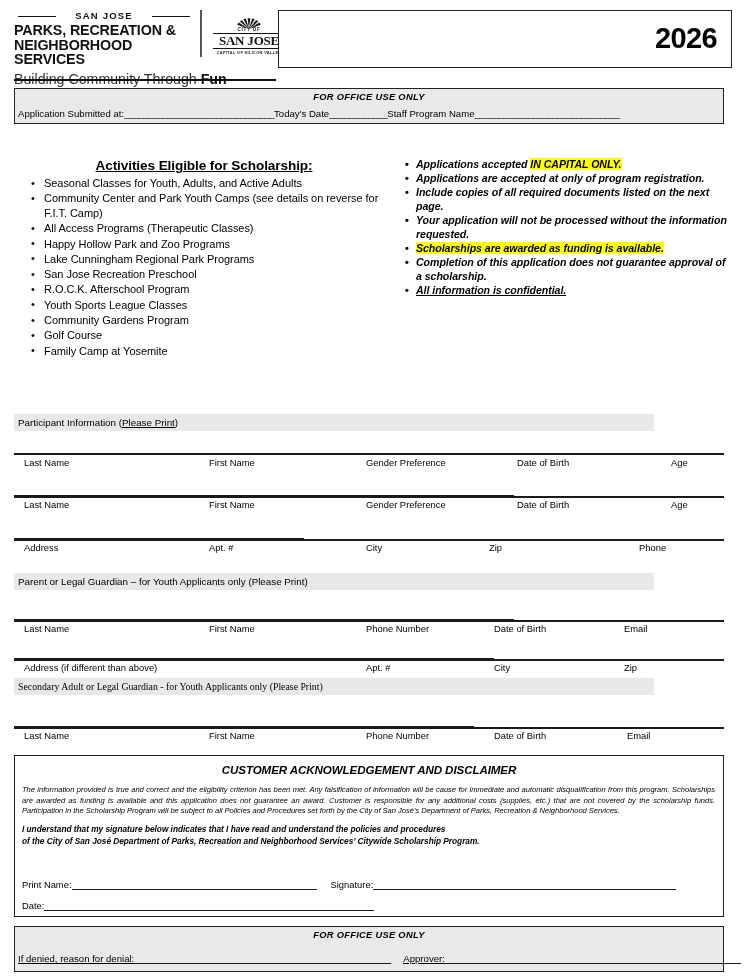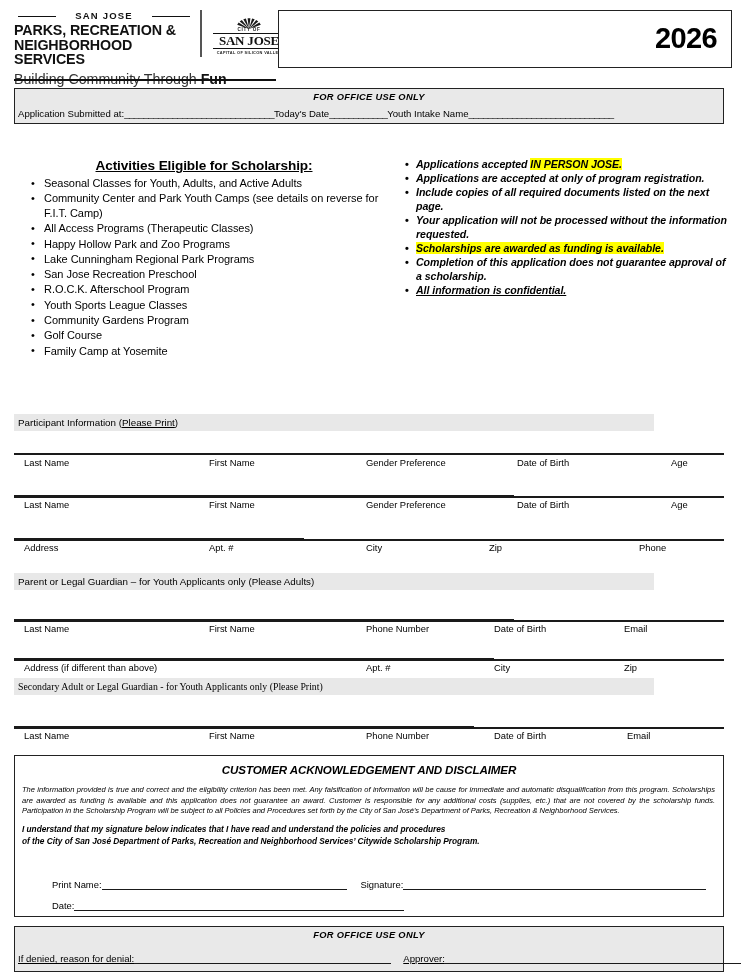--- a/index.html
+++ b/index.html
@@ -304,21 +304,20 @@
     font-weight: bold;
     line-height: 1.39;
     padding: 7px 8px 0 7px;
     letter-spacing: -0.02px;
   }
   .sig-row {
     position: absolute;
     left: 7px;
     font-size: 9.4px;
     white-space: nowrap;
-    margin-left: 30px;
   }
   .sig-line {
     display: inline-block;
     border-bottom: 1.5px solid #1a1a1a;
     vertical-align: bottom;
     height: 11px;
   }
 </style>
 </head>
 <body>
@@ -359,21 +358,21 @@
 
     <div class="title-box">
       <div class="title-year">2026</div>
     </div>
 
     <div class="brand-rule"></div>
   </div>
 
   <div class="office-box office-top">
     <div class="office-title">FOR OFFICE USE ONLY</div>
-    <div class="office-line"><span>Application Submitted at:</span><span class="dots">_______________________________</span><span>Today's Date</span><span class="dots">____________</span><span>Youth Intake Name</span><span class="dots">______________________________</span></div>
+    <div class="office-line"><span>Application Submitted at:</span><span class="dots">_______________________________</span><span>Today's Date</span><span class="dots">____________</span><span>Staff Program Name</span><span class="dots">______________________________</span></div>
   </div>
 
   <div class="left-col">
     <div class="act-title">Activities Eligible for Scholarship:</div>
     <ul class="act-list">
       <li>Seasonal Classes for Youth, Adults, and Active Adults</li>
       <li>Community Center and Park Youth Camps (see details on reverse for F.I.T. Camp)</li>
       <li>All Access Programs (Therapeutic Classes)</li>
       <li>Happy Hollow Park and Zoo Programs</li>
       <li>Lake Cunningham Regional Park Programs</li>
@@ -381,21 +380,21 @@
       <li>R.O.C.K. Afterschool Program</li>
       <li>Youth Sports League Classes</li>
       <li>Community Gardens Program</li>
       <li>Golf Course</li>
       <li>Family Camp at Yosemite</li>
     </ul>
   </div>
 
   <div class="right-col">
     <ul class="note-list">
-      <li><span>Applications accepted </span><span class="hl">IN PERSON JOSE.</span></li>
+      <li><span>Applications accepted </span><span class="hl">IN CAPITAL ONLY.</span></li>
       <li>Applications are accepted at only of program registration.</li>
       <li>Include copies of all required documents listed on the next page.</li>
       <li>Your application will not be processed without the information requested.</li>
       <li><span class="hl">Scholarships are awarded as funding is available.</span></li>
       <li>Completion of this application does not guarantee approval of a scholarship.</li>
       <li><span class="ul">All information is confidential.</span></li>
     </ul>
   </div>
 
   <div class="sec-bar" style="top:414px;"><span>Participant Information (</span><u>Please Print</u><span>)</span></div>
@@ -422,21 +421,21 @@
   <div class="frow" style="top:538px;">
     <div class="rule partial" style="width:290px;"></div>
     <div class="rule" style="top:1px;"></div>
     <div class="cell" style="left:10px;">Address</div>
     <div class="cell" style="left:195px;">Apt. #</div>
     <div class="cell" style="left:352px;">City</div>
     <div class="cell" style="left:475px;">Zip</div>
     <div class="cell" style="left:625px;">Phone</div>
   </div>
 
-  <div class="sec-bar" style="top:573px;">Parent or Legal Guardian – for Youth Applicants only (Please Adults)</div>
+  <div class="sec-bar" style="top:573px;">Parent or Legal Guardian – for Youth Applicants only (Please Print)</div>
 
   <div class="frow" style="top:619px;">
     <div class="rule partial" style="width:500px;"></div>
     <div class="rule" style="top:1px;"></div>
     <div class="cell" style="left:10px;">Last Name</div>
     <div class="cell" style="left:195px;">First Name</div>
     <div class="cell" style="left:352px;">Phone Number</div>
     <div class="cell" style="left:480px;">Date of Birth</div>
     <div class="cell" style="left:610px;">Email</div>
   </div>

